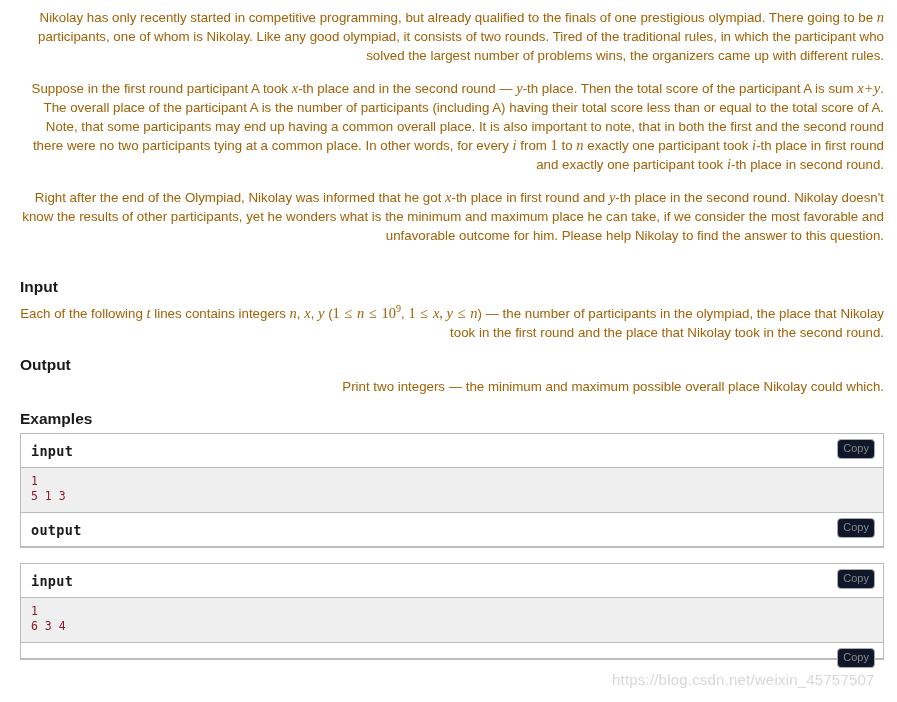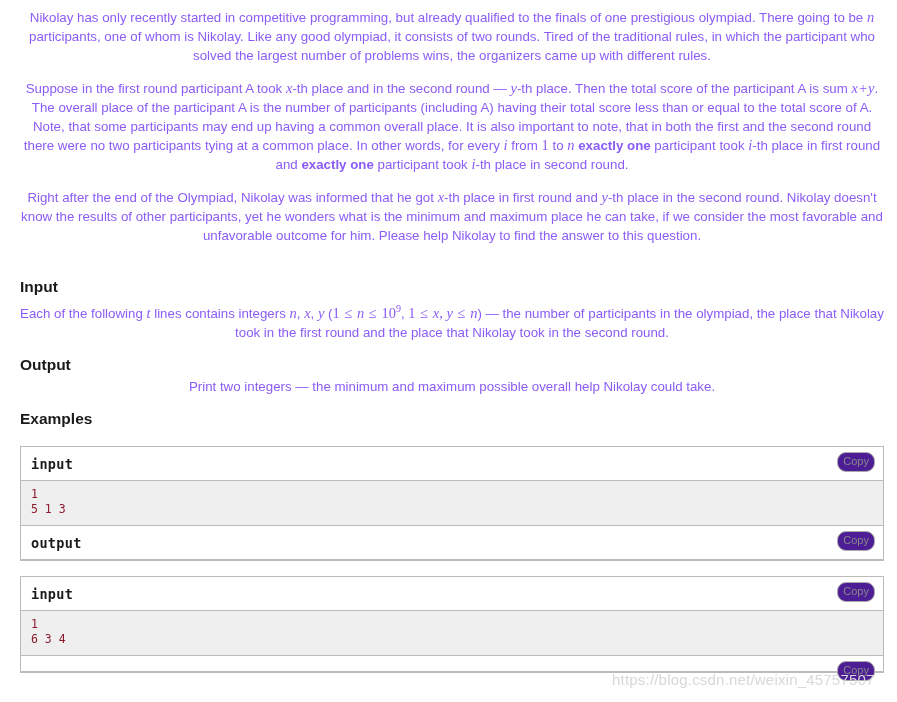--- a/index.html
+++ b/index.html
@@ -16,22 +16,22 @@
     color: #252525;
     position: relative;
   }
   .page {
     padding: 8px 13px 0 20px;
   }
   p.para {
     margin: 0 0 14px 0;
     font-size: 13.3px;
     line-height: 19px;
-    text-align: center;
-    color: #8b5cf6;
+    text-align: right;
+    color: #a16207;
   }
   p.para.tight { margin-bottom: 32px; }
   .m {
     font-family: "Liberation Serif", serif;
     font-style: italic;
     font-size: 14.5px;
   }
   .mn {
     font-family: "Liberation Serif", serif;
     font-style: normal;
@@ -41,29 +41,29 @@
     font-size: 10px;
     vertical-align: super;
     font-style: normal;
   }
   .op {
     font-family: "Liberation Serif", serif;
     font-style: normal;
     font-size: 14.5px;
     padding: 0 1px;
   }
-  b.bold { font-weight: bold; }
+  b.bold { font-weight: normal; }
   h2.section {
     font-size: 15.5px;
     font-weight: bold;
     margin: 0 0 2px 0;
     line-height: 20px;
     color: #1a1a1a;
   }
-  h2.section.examples { margin-bottom: 17px; }
+  h2.section.examples { margin-bottom: 4px; }
   .sec-block { margin-bottom: 13px; }
   .sec-block p.para { margin-bottom: 0; }
   .sec-block p.para + p.para { margin-top: 16px; text-decoration: underline; }
 
   .sample-tests { margin-top: 0; }
   .sample-test {
     border: 1px solid #bbbbbb;
     margin-bottom: 15px;
     background: #ffffff;
   }
@@ -78,28 +78,28 @@
     font-weight: bold;
     font-size: 13.5px;
     color: #1a1a1a;
     letter-spacing: 0.3px;
   }
   .copy-btn {
     position: absolute;
     right: 8px;
     top: 5px;
     border: 1px solid #aaaaaa;
-    background: #4c1d95;
+    background: #0f172a;
     color: #888888;
     font-family: "Liberation Sans", sans-serif;
     font-size: 11px;
     line-height: 13px;
     padding: 2px 5px 3px 5px;
     cursor: pointer;
-    border-radius: 9px;
+    border-radius: 4px;
   }
   pre.content {
     margin: 0;
     padding: 6px 10px 8px 10px;
     background: #efefef;
     border-bottom: 1px solid #bbbbbb;
     font-family: "DejaVu Sans Mono", monospace;
     font-size: 11.5px;
     line-height: 15px;
     color: #8b1a2b;
@@ -132,21 +132,21 @@
 
   <p class="para tight">Right after the end of the Olympiad, Nikolay was informed that he got <span class="m">x</span>-th place in first round and <span class="m">y</span>-th place in the second round. Nikolay doesn't know the results of other participants, yet he wonders what is the minimum and maximum place he can take, if we consider the most favorable and unfavorable outcome for him. Please help Nikolay to find the answer to this question.</p>
 
   <div class="sec-block">
     <h2 class="section">Input</h2>
     <p class="para">Each of the following <span class="m">t</span> lines contains integers <span class="m">n</span>, <span class="m">x</span>, <span class="m">y</span> (<span class="mn">1 <span class="op">≤</span> <i>n</i> <span class="op">≤</span> 10<sup>9</sup></span>, <span class="mn">1 <span class="op">≤</span> <i>x</i>, <i>y</i> <span class="op">≤</span> <i>n</i></span>) — the number of participants in the olympiad, the place that Nikolay took in the first round and the place that Nikolay took in the second round.</p>
   </div>
 
   <div class="sec-block">
     <h2 class="section">Output</h2>
-    <p class="para">Print two integers — the minimum and maximum possible overall help Nikolay could take.</p>
+    <p class="para">Print two integers — the minimum and maximum possible overall place Nikolay could which.</p>
   </div>
 
   <h2 class="section examples">Examples</h2>
 
   <div class="sample-tests">
 
     <div class="sample-test">
       <div class="title-bar">
         <span class="lbl">input</span>
         <button class="copy-btn">Copy</button>

